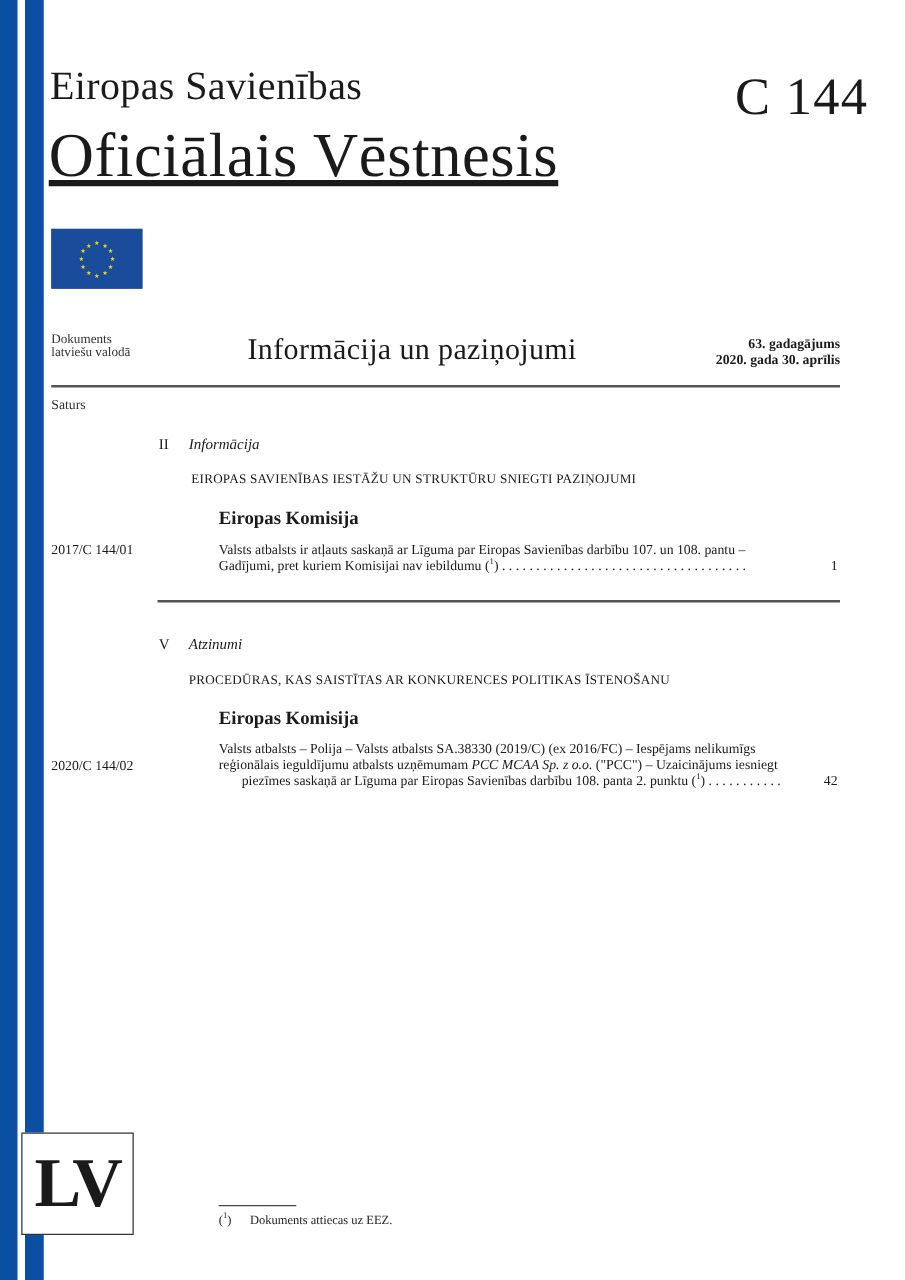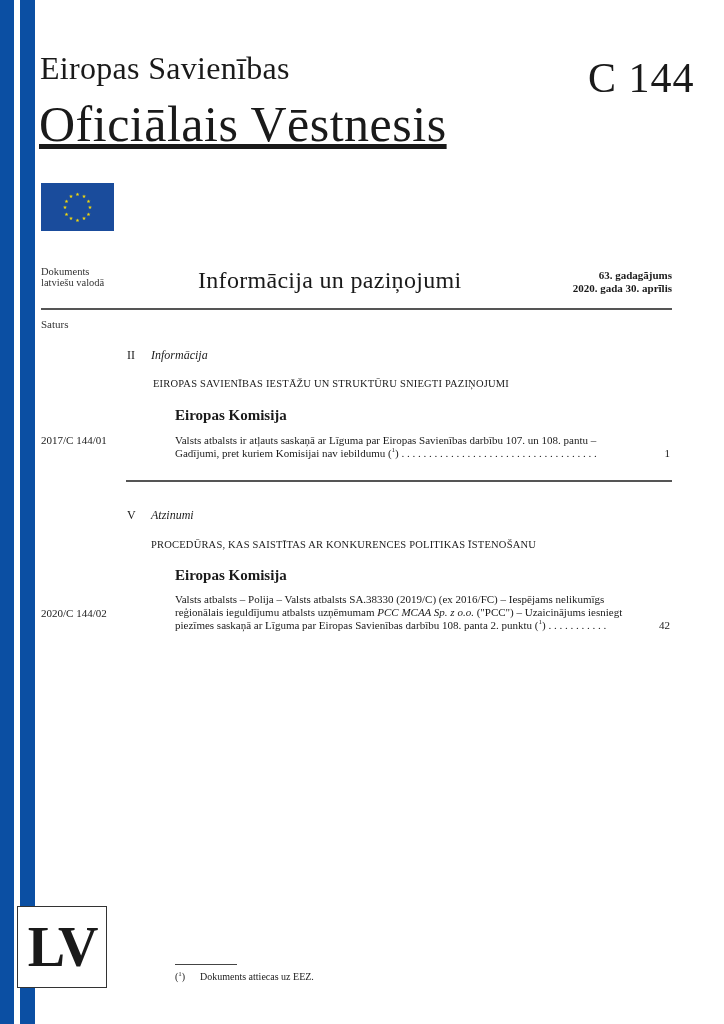--- a/index.html
+++ b/index.html
@@ -99,21 +99,21 @@
 <div class="abs rule-mid"></div>
 
 <div class="abs sec-num" style="left:127px; top:508px;">V</div>
 <div class="abs sec-title" style="left:151px; top:508px;">Atzinumi</div>
 <div class="abs caps" style="left:151px; top:539px;">PROCEDŪRAS, KAS SAISTĪTAS AR KONKURENCES POLITIKAS ĪSTENOŠANU</div>
 <div class="abs author" style="left:175px; top:567px;">Eiropas Komisija</div>
 <div class="abs ref" style="left:41px; top:593px;margin-top:14px;">2020/C 144/02</div>
 <div class="abs entry" style="left:175px; top:593px; width:468px;">
   <div>Valsts atbalsts – Polija – Valsts atbalsts SA.38330 (2019/C) (ex 2016/FC) – Iespējams nelikumīgs</div>
   <div><span>reģionālais ieguldījumu atbalsts uzņēmumam </span><i>PCC MCAA Sp. z o.o.</i><span> ("PCC") – Uzaicinājums iesniegt</span></div>
-  <div style="text-align:left; white-space:nowrap;"><span>piezīmes saskaņā ar Līguma par Eiropas Savienības darbību 108. panta 2. punktu</span> (<sup>1</sup>)<span> . . . . . . . . . . .</span></div>
+  <div style="text-align:center; white-space:nowrap;"><span>piezīmes saskaņā ar Līguma par Eiropas Savienības darbību 108. panta 2. punktu</span> (<sup>1</sup>)<span> . . . . . . . . . . .</span></div>
 </div>
 <div class="abs page-no" style="right:54px; top:619px;">42</div>
 
 <div class="abs lv-box">
   <span class="lv-text">LV</span>
 </div>
 
 <div class="abs fn-rule"></div>
 <div class="abs fn-mark">(<sup>1</sup>)</div>
 <div class="abs fn-text">Dokuments attiecas uz EEZ.</div>

